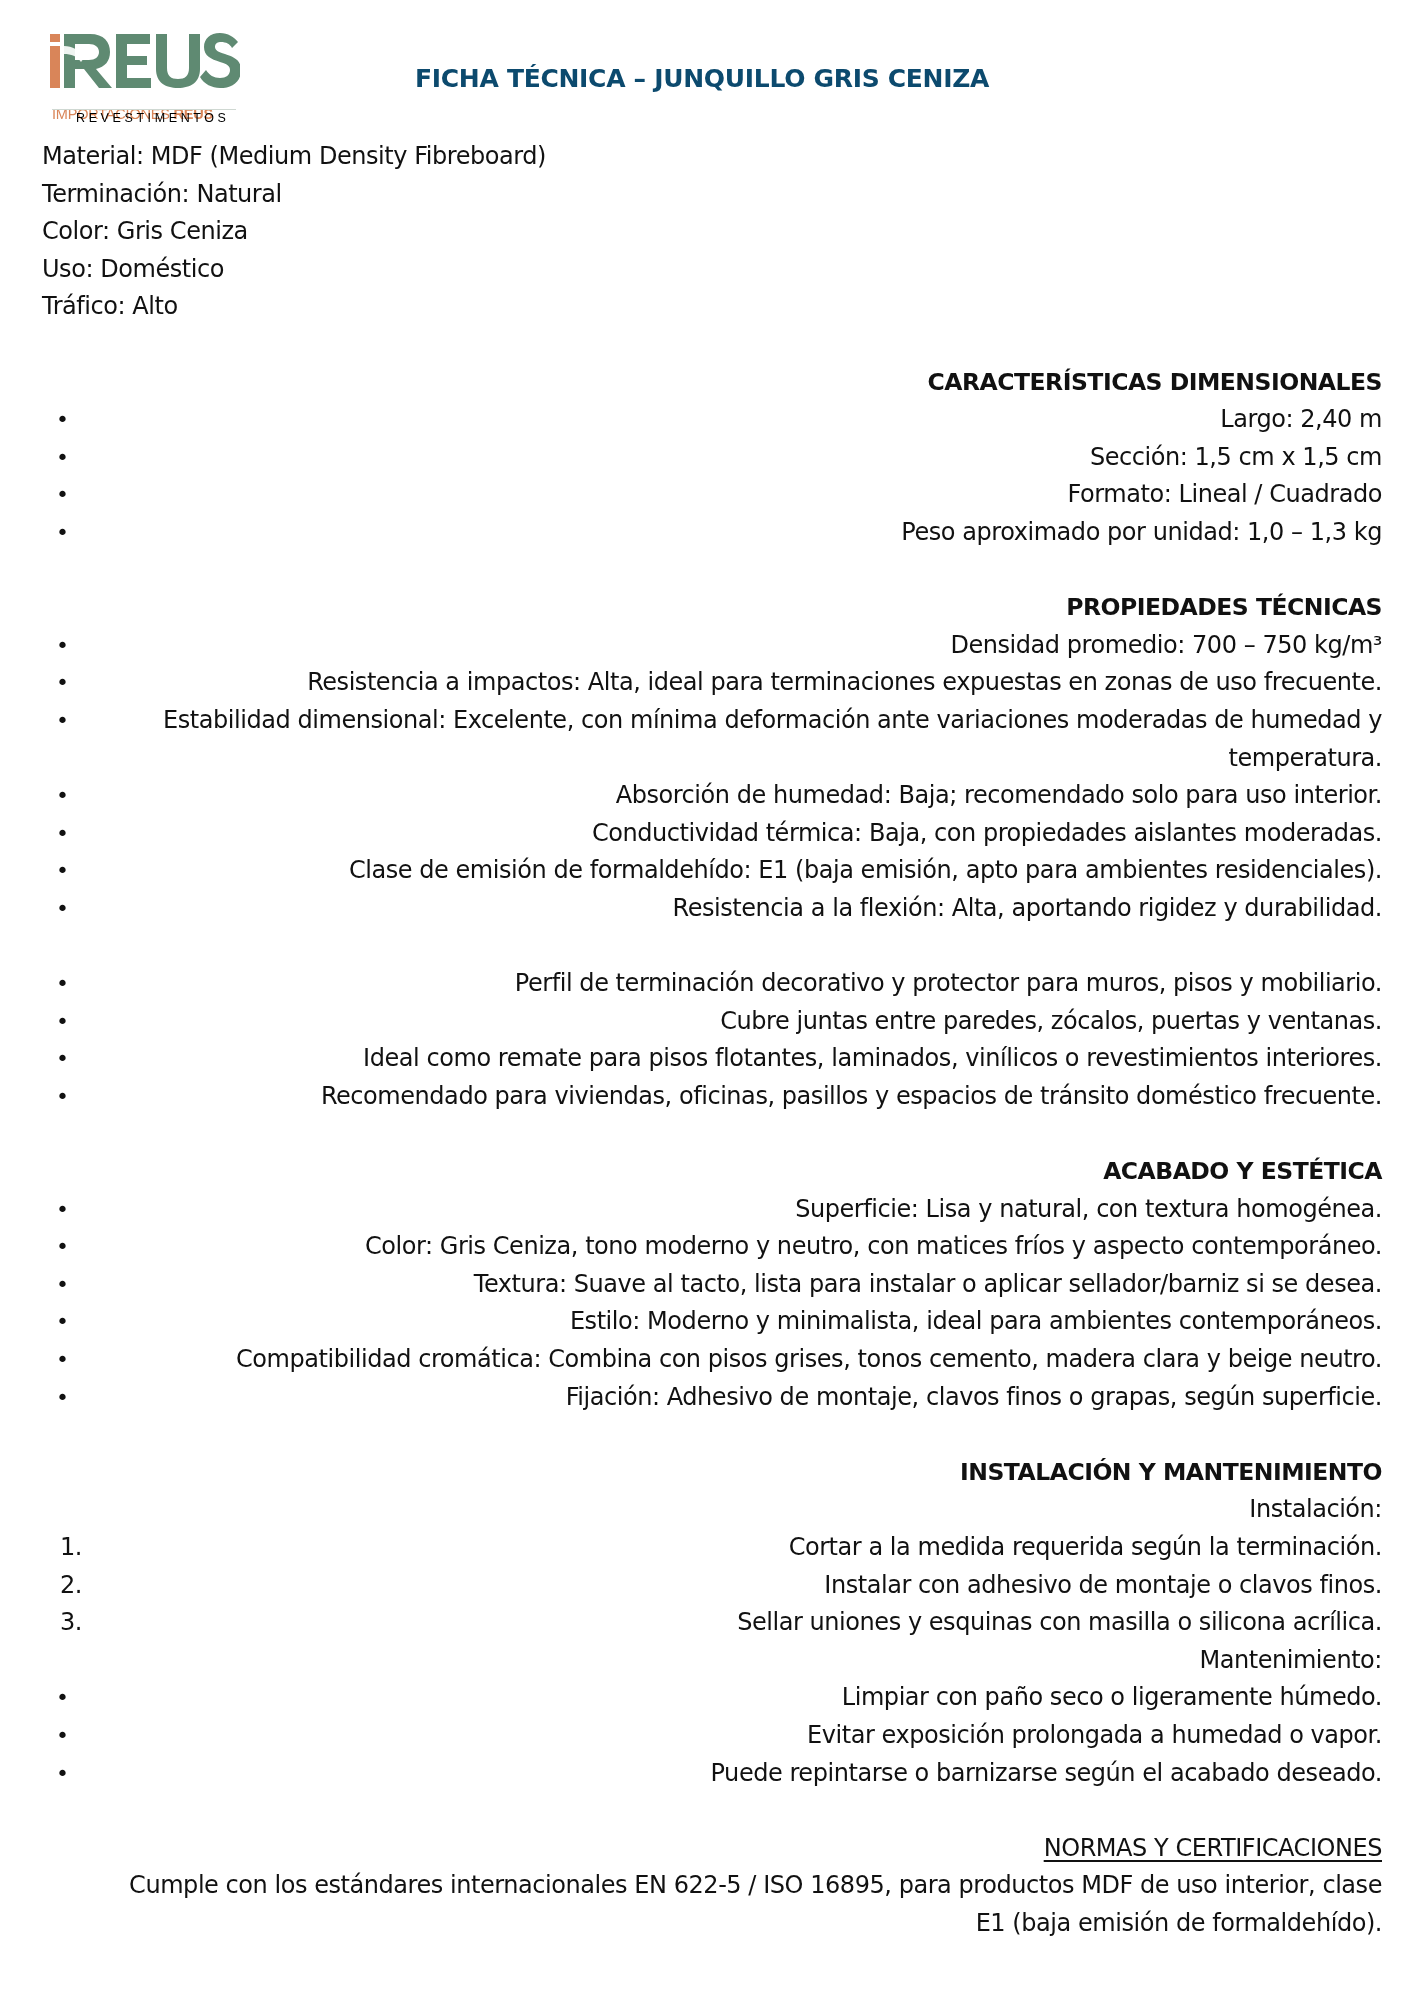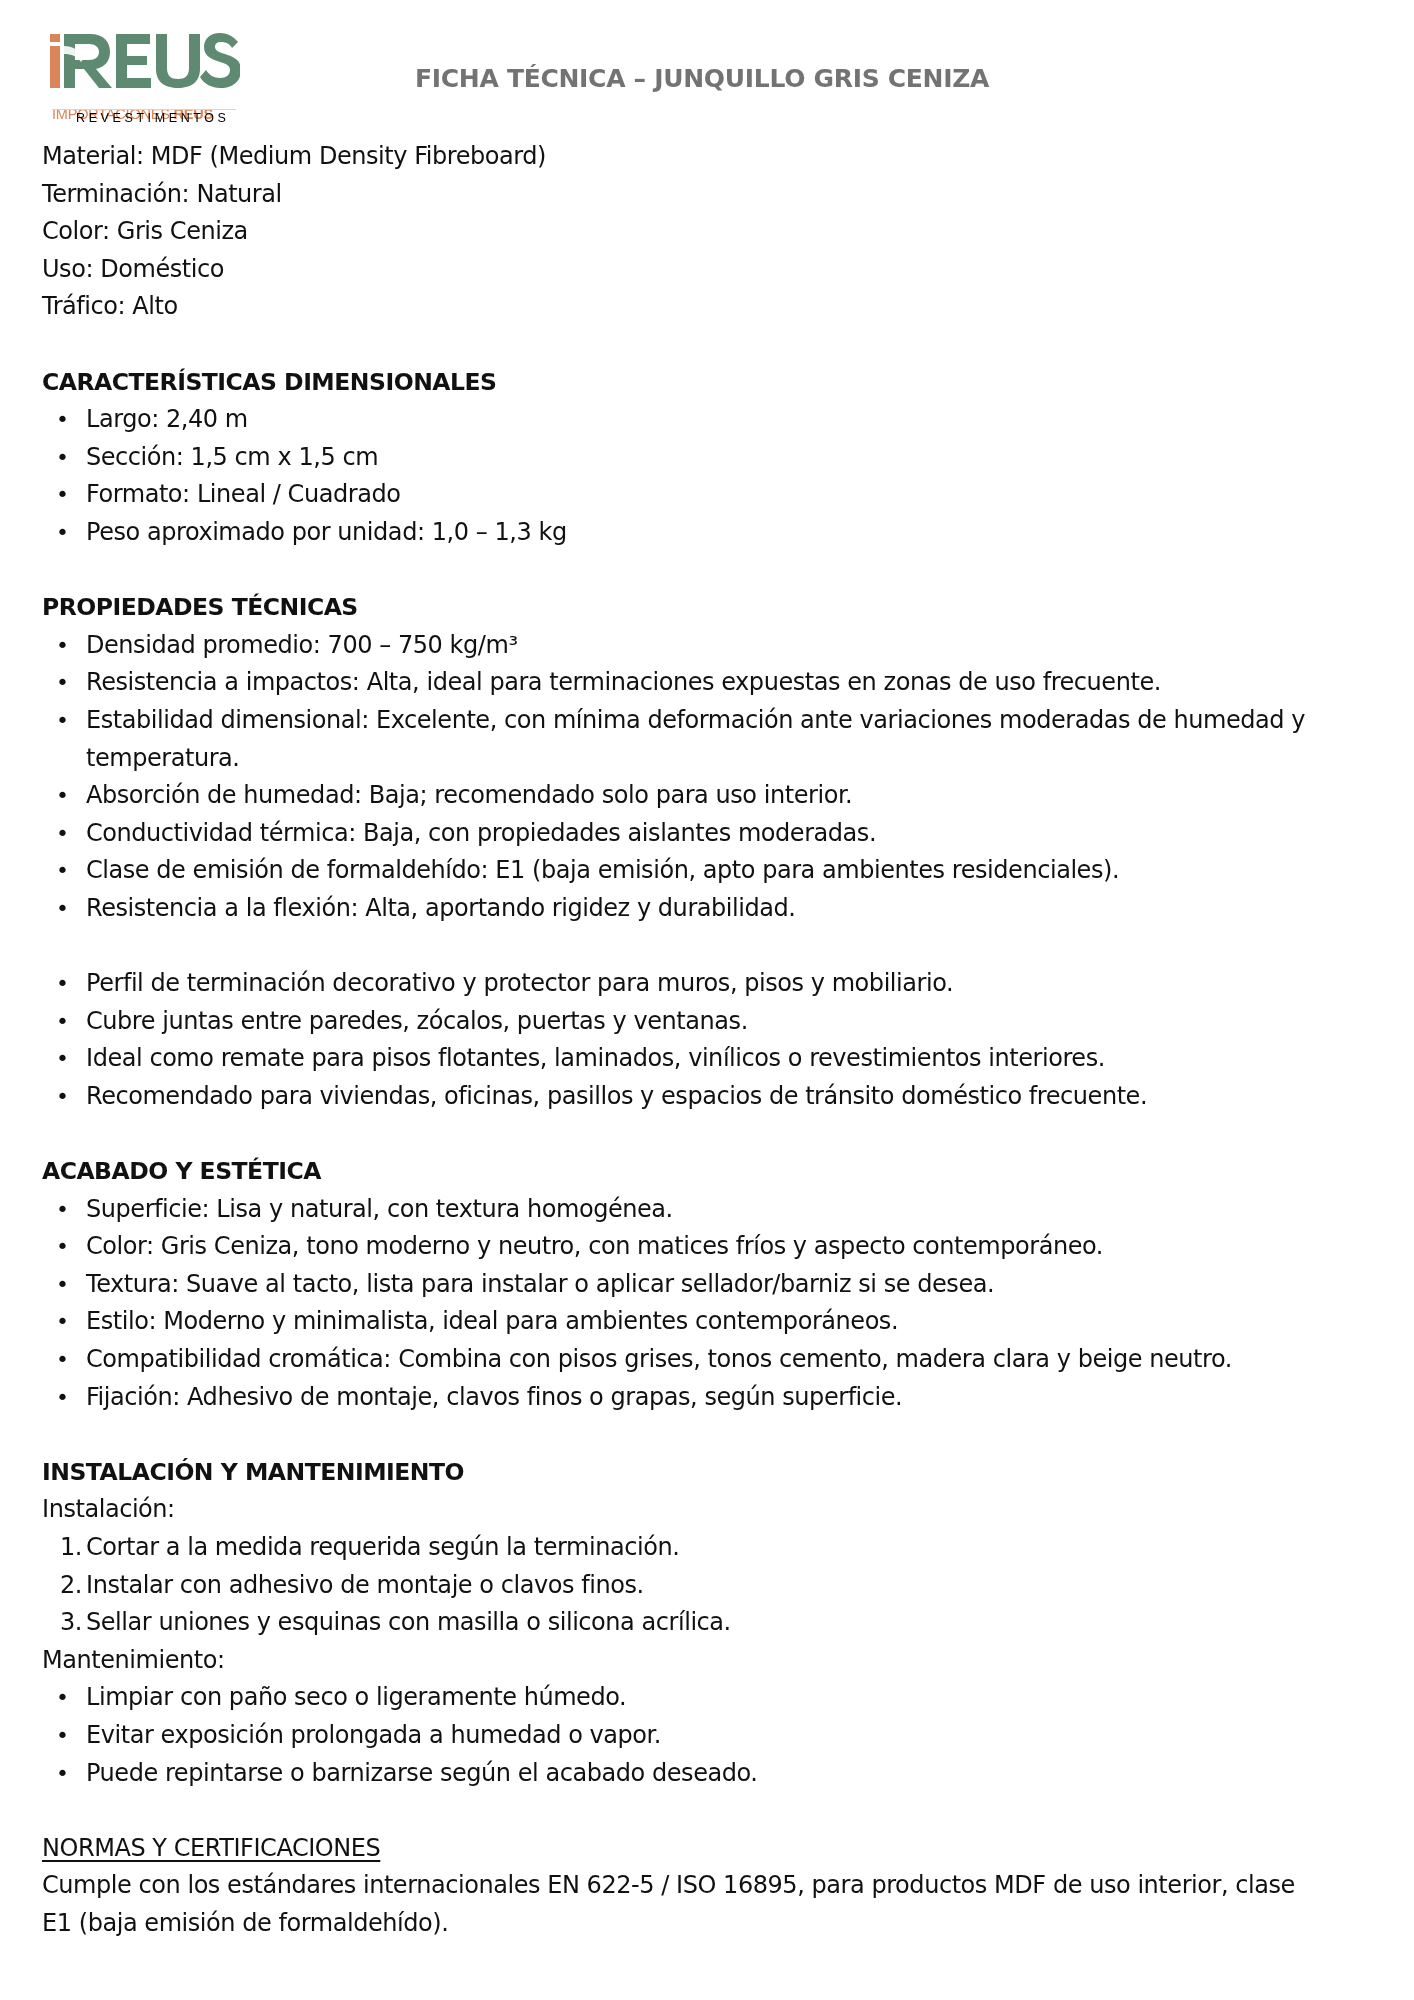--- a/index.html
+++ b/index.html
@@ -67,38 +67,39 @@
       color: #000000;
       white-space: nowrap;
     }
     .doc-title {
       position: absolute;
       left: 415px;
       top: 64px;
       font-size: 25px;
       font-weight: bold;
       letter-spacing: -0.3px;
-      color: #737373;
+      color: #0c4a6e;
       white-space: nowrap;
     }
     .content {
       position: absolute;
       left: 42px;
       top: 138px;
       width: 1340px;
       font-size: 24px;
       line-height: 37.6px;
       letter-spacing: -0.45px;
     }
     .line {
       margin: 0;
       white-space: nowrap;
     }
     .section {
       margin-top: 37.6px;
+      text-align: right;
     }
     .section-title {
       margin: 0;
       font-weight: bold;
       font-size: 23.5px;
       letter-spacing: -0.5px;
     }
     ul, ol {
       margin: 0;
       padding: 0;

